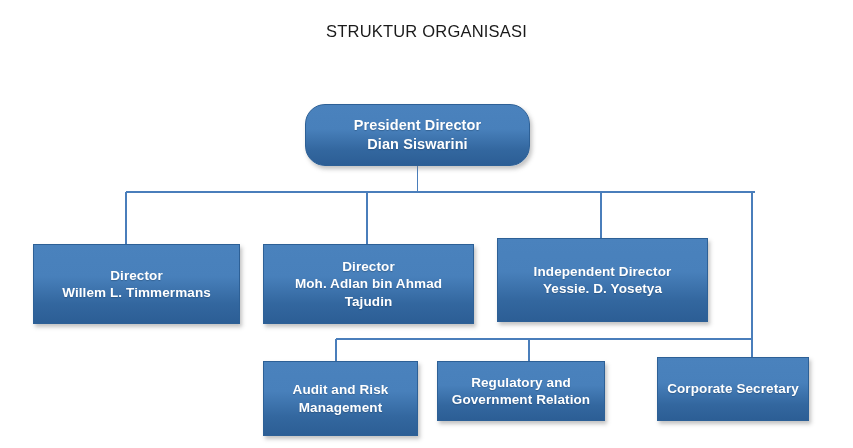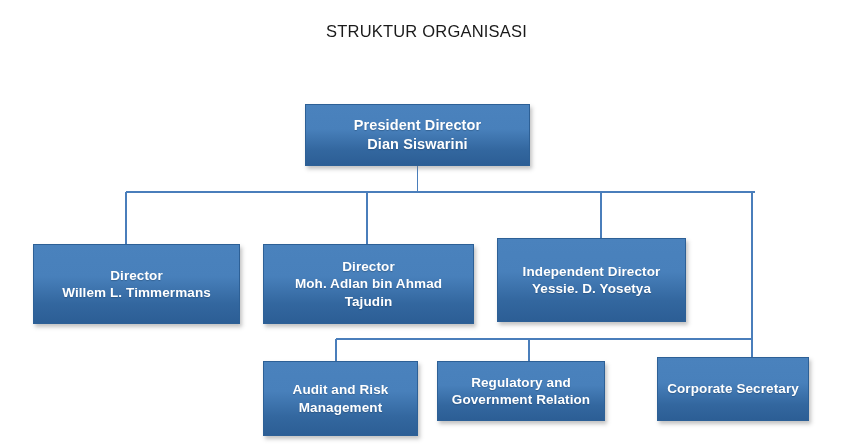--- a/index.html
+++ b/index.html
@@ -63,24 +63,24 @@
     letter-spacing: 0.1px;
     text-shadow: 0 1px 1px rgba(20,50,80,0.35);
     padding: 2px 6px;
   }
   .org-box .box-label {
     display: block;
     width: 100%;
     white-space: pre-line;
   }
 
-  #box-president        { left: 305px; top: 88px;  width: 225px; height: 62px;  font-size: 14.5px; }
+  #box-president        { left: 305px; top: 88px;  width: 225px; height: 62px;  font-size: 14.5px; border-radius: 20px; }
   #box-director-1       { left: 33px;  top: 228px; width: 207px; height: 80px;  font-size: 13.5px; }
   #box-director-2       { left: 263px; top: 228px; width: 211px; height: 80px;  font-size: 13.5px; }
-  #box-independent      { left: 497px; top: 222px; width: 189px; height: 84px;  font-size: 13.5px; }
+  #box-independent      { left: 497px; top: 222px; width: 211px; height: 84px;  font-size: 13.5px; }
   #box-audit            { left: 263px; top: 345px; width: 155px; height: 75px;  font-size: 13.5px; }
   #box-regulatory       { left: 437px; top: 345px; width: 168px; height: 60px;  font-size: 13.5px; }
   #box-corporate-sec    { left: 657px; top: 341px; width: 152px; height: 64px;  font-size: 13.5px; }
 </style>
 </head>
 <body>
 
 <div id="chart-canvas">
 
   <div id="page-title">STRUKTUR ORGANISASI</div>

